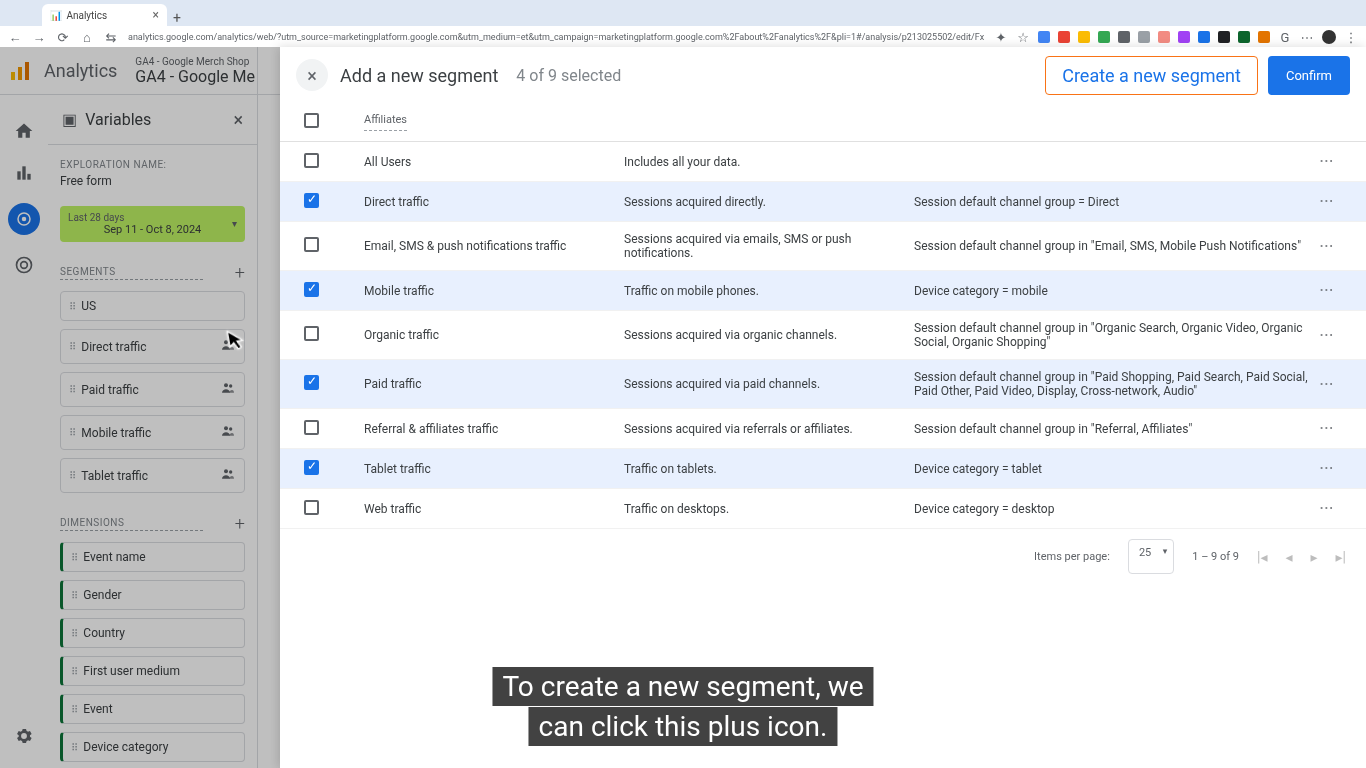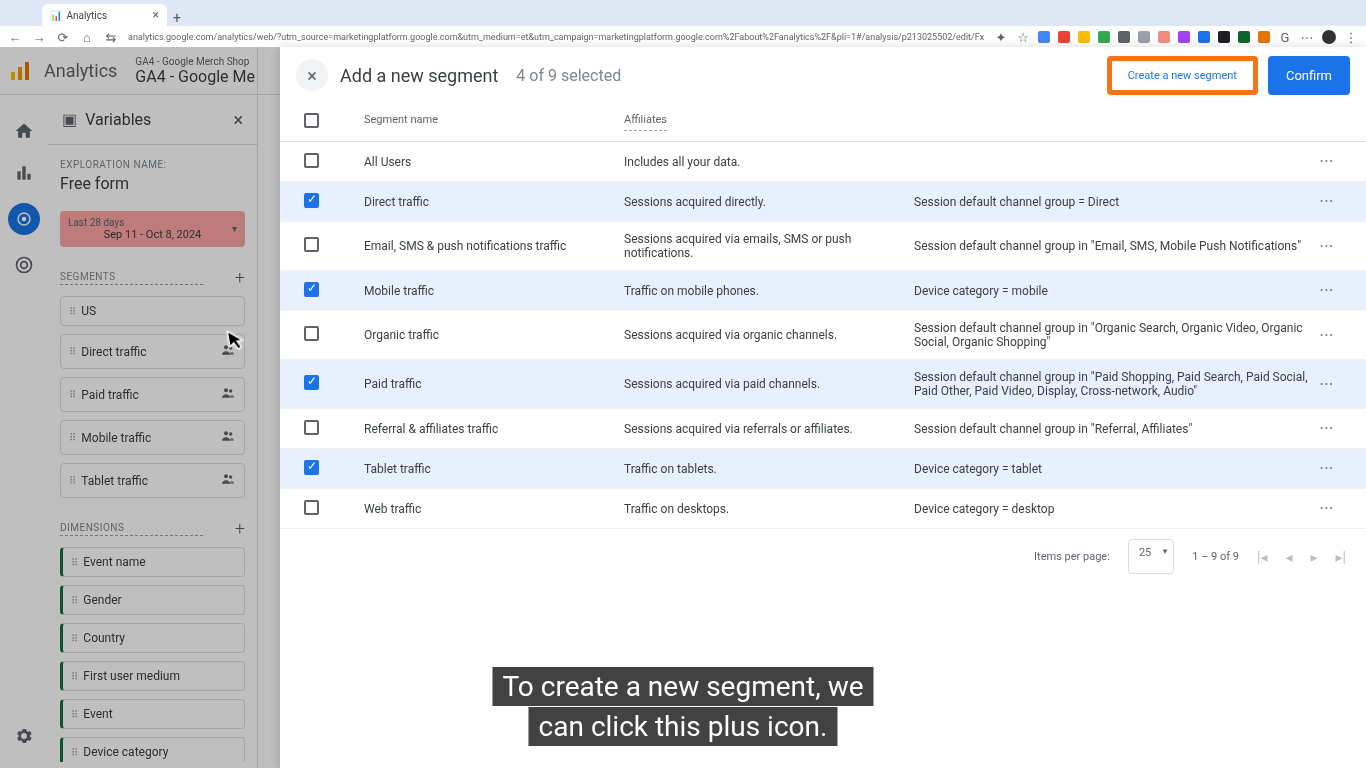--- a/index.html
+++ b/index.html
@@ -36,41 +36,41 @@
 .property-small { font-size: 10px; color: #5f6368; }
 .property-large { font-size: 16px; color: #3c4043; }
 
 
 .variables-panel { width: 210px; background: #fff; border-right: 1px solid #dadce0; padding-top: 48px; }
 .var-header { display: flex; align-items: center; padding: 14px 14px; border-bottom: 1px solid #dadce0; }
 .var-title { font-size: 16px; color: #3c4043; flex: 1; }
 .close-x { color: #5f6368; font-size: 18px; }
 .var-body { padding: 14px 12px; overflow-y: auto; height: calc(100% - 56px); }
 .section-label { font-size: 10px; color: #80868b; letter-spacing: 0.5px; text-transform: uppercase; }
-.exp-name { font-size: 16px; color: #3c4043; margin-top: 4px; }
-.date-chip { margin-top: 18px; background: #fca5a5; border-radius: 4px; padding: 6px 8px; position: relative; }
+.exp-name { font-size: 12px; color: #3c4043; margin-top: 4px; }
+.date-chip { margin-top: 18px; background: #bef264; border-radius: 4px; padding: 6px 8px; position: relative; }
 .date-small { font-size: 10px; color: #5f6368; }
 .date-range { font-size: 11px; color: #3c4043; text-align: center; }
 .date-drop { position: absolute; right: 8px; top: 12px; color: #5f6368; font-size: 10px; }
 .section-head { display: flex; align-items: center; margin-top: 20px; margin-bottom: 8px; gap: 32px; }
 .section-head .section-label { flex: 1; border-bottom: 1px dashed #9aa0a6; padding-bottom: 2px; width: fit-content; }
 .plus-btn { color: #5f6368; font-size: 18px; font-weight: 300; }
 .chip { border: 1px solid #dadce0; border-radius: 4px; padding: 7px 8px; margin-bottom: 8px; display: flex; align-items: center; gap: 6px; font-size: 12px; color: #3c4043; position: relative; }
 .chip.dim { border-left: 3px solid #0d7539; }
 .drag-handle { color: #9aa0a6; font-size: 10px; letter-spacing: -1px; }
 .seg-icon { margin-left: auto; color: #5f6368; font-size: 14px; }
 
 
 .modal { position: absolute; top: 0; right: 0; bottom: 0; left: 280px; background: #fff; z-index: 10; box-shadow: -2px 0 10px rgba(0,0,0,0.15); display: flex; flex-direction: column;}
 .modal-header { height: 56px; display: flex; align-items: center; padding: 0 16px; gap: 12px; }
 .modal-close { width: 32px; height: 32px; border-radius: 50%; background: #f1f3f4; display: flex; align-items: center; justify-content: center; color: #5f6368; font-size: 18px; }
 .modal-title { font-size: 18px; color: #3c4043; }
 .modal-sub { font-size: 16px; color: #80868b; margin-left: 6px; }
 .modal-actions { margin-left: auto; display: flex; gap: 10px; }
-.btn-outline { border: 5px solid #f97316; color: #1a73e8; background: #fff; padding: 8px 16px; border-radius: 4px; font-size: 11px; }
+.btn-outline { border: 1px solid #f97316; color: #1a73e8; background: #fff; padding: 8px 16px; border-radius: 4px; font-size: 18px; }
 .btn-primary { background: #1a73e8; color: #fff; padding: 8px 18px; border-radius: 4px; font-size: 13px; border: none; }
 
 
 .table { flex: 1; }
 .thead { display: flex; padding: 10px 24px; font-size: 11px; color: #5f6368; border-bottom: 1px solid #e0e0e0; }
 .col-check { width: 60px; }
 .col-name { width: 260px; }
 .col-desc { width: 290px; }
 .col-cond { flex: 1; }
 .col-menu { width: 30px; text-align: center; }
@@ -296,21 +296,20 @@
       <span class="modal-title">Add a new segment</span>
       <span class="modal-sub">4 of 9 selected</span>
       <div class="modal-actions">
         <button class="btn-outline">Create a new segment</button>
         <button class="btn-primary">Confirm</button>
       </div>
     </div>
     <div class="table">
       <div class="thead">
         <div class="col-check"><span class="checkbox"></span></div>
-        <div class="col-name">Segment name</div>
         <div class="col-desc underline-dash" style="width:fit-content">Affiliates</div>
         <div style="flex:0 0 1px;width:220px"></div>
         <div class="col-menu"></div>
       </div>
       <div id="table-body">
           <div class="trow">
     <div class="col-check"><span class="checkbox "></span></div>
     <div class="col-name">All Users</div>
     <div class="col-desc">Includes all your data.</div>
     <div class="col-cond"></div>

